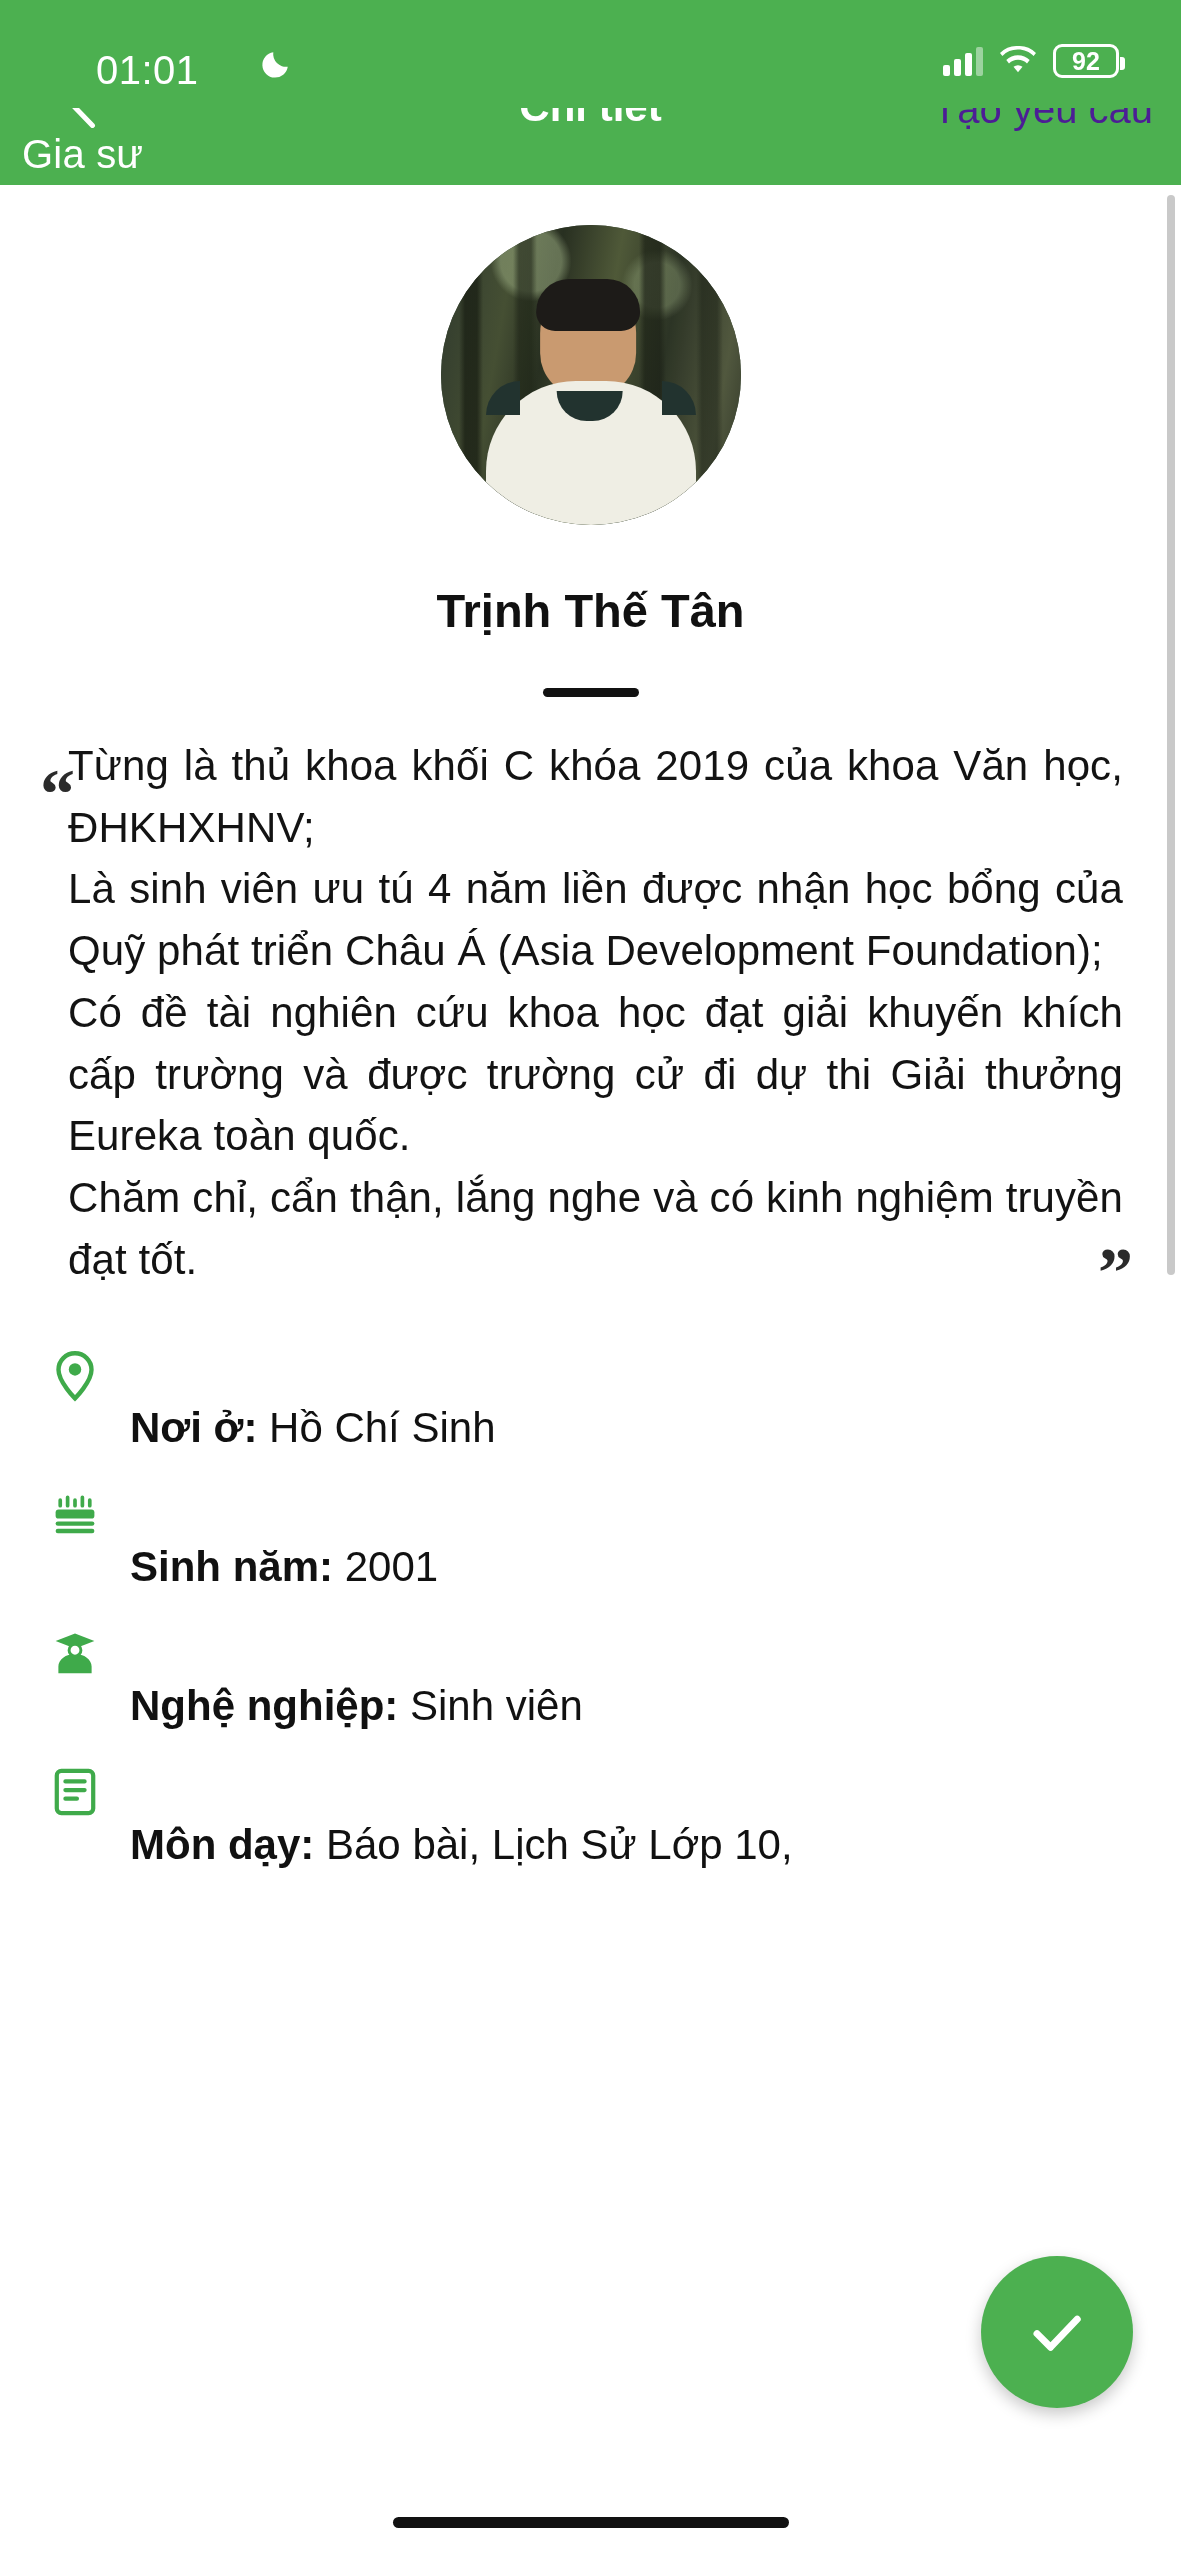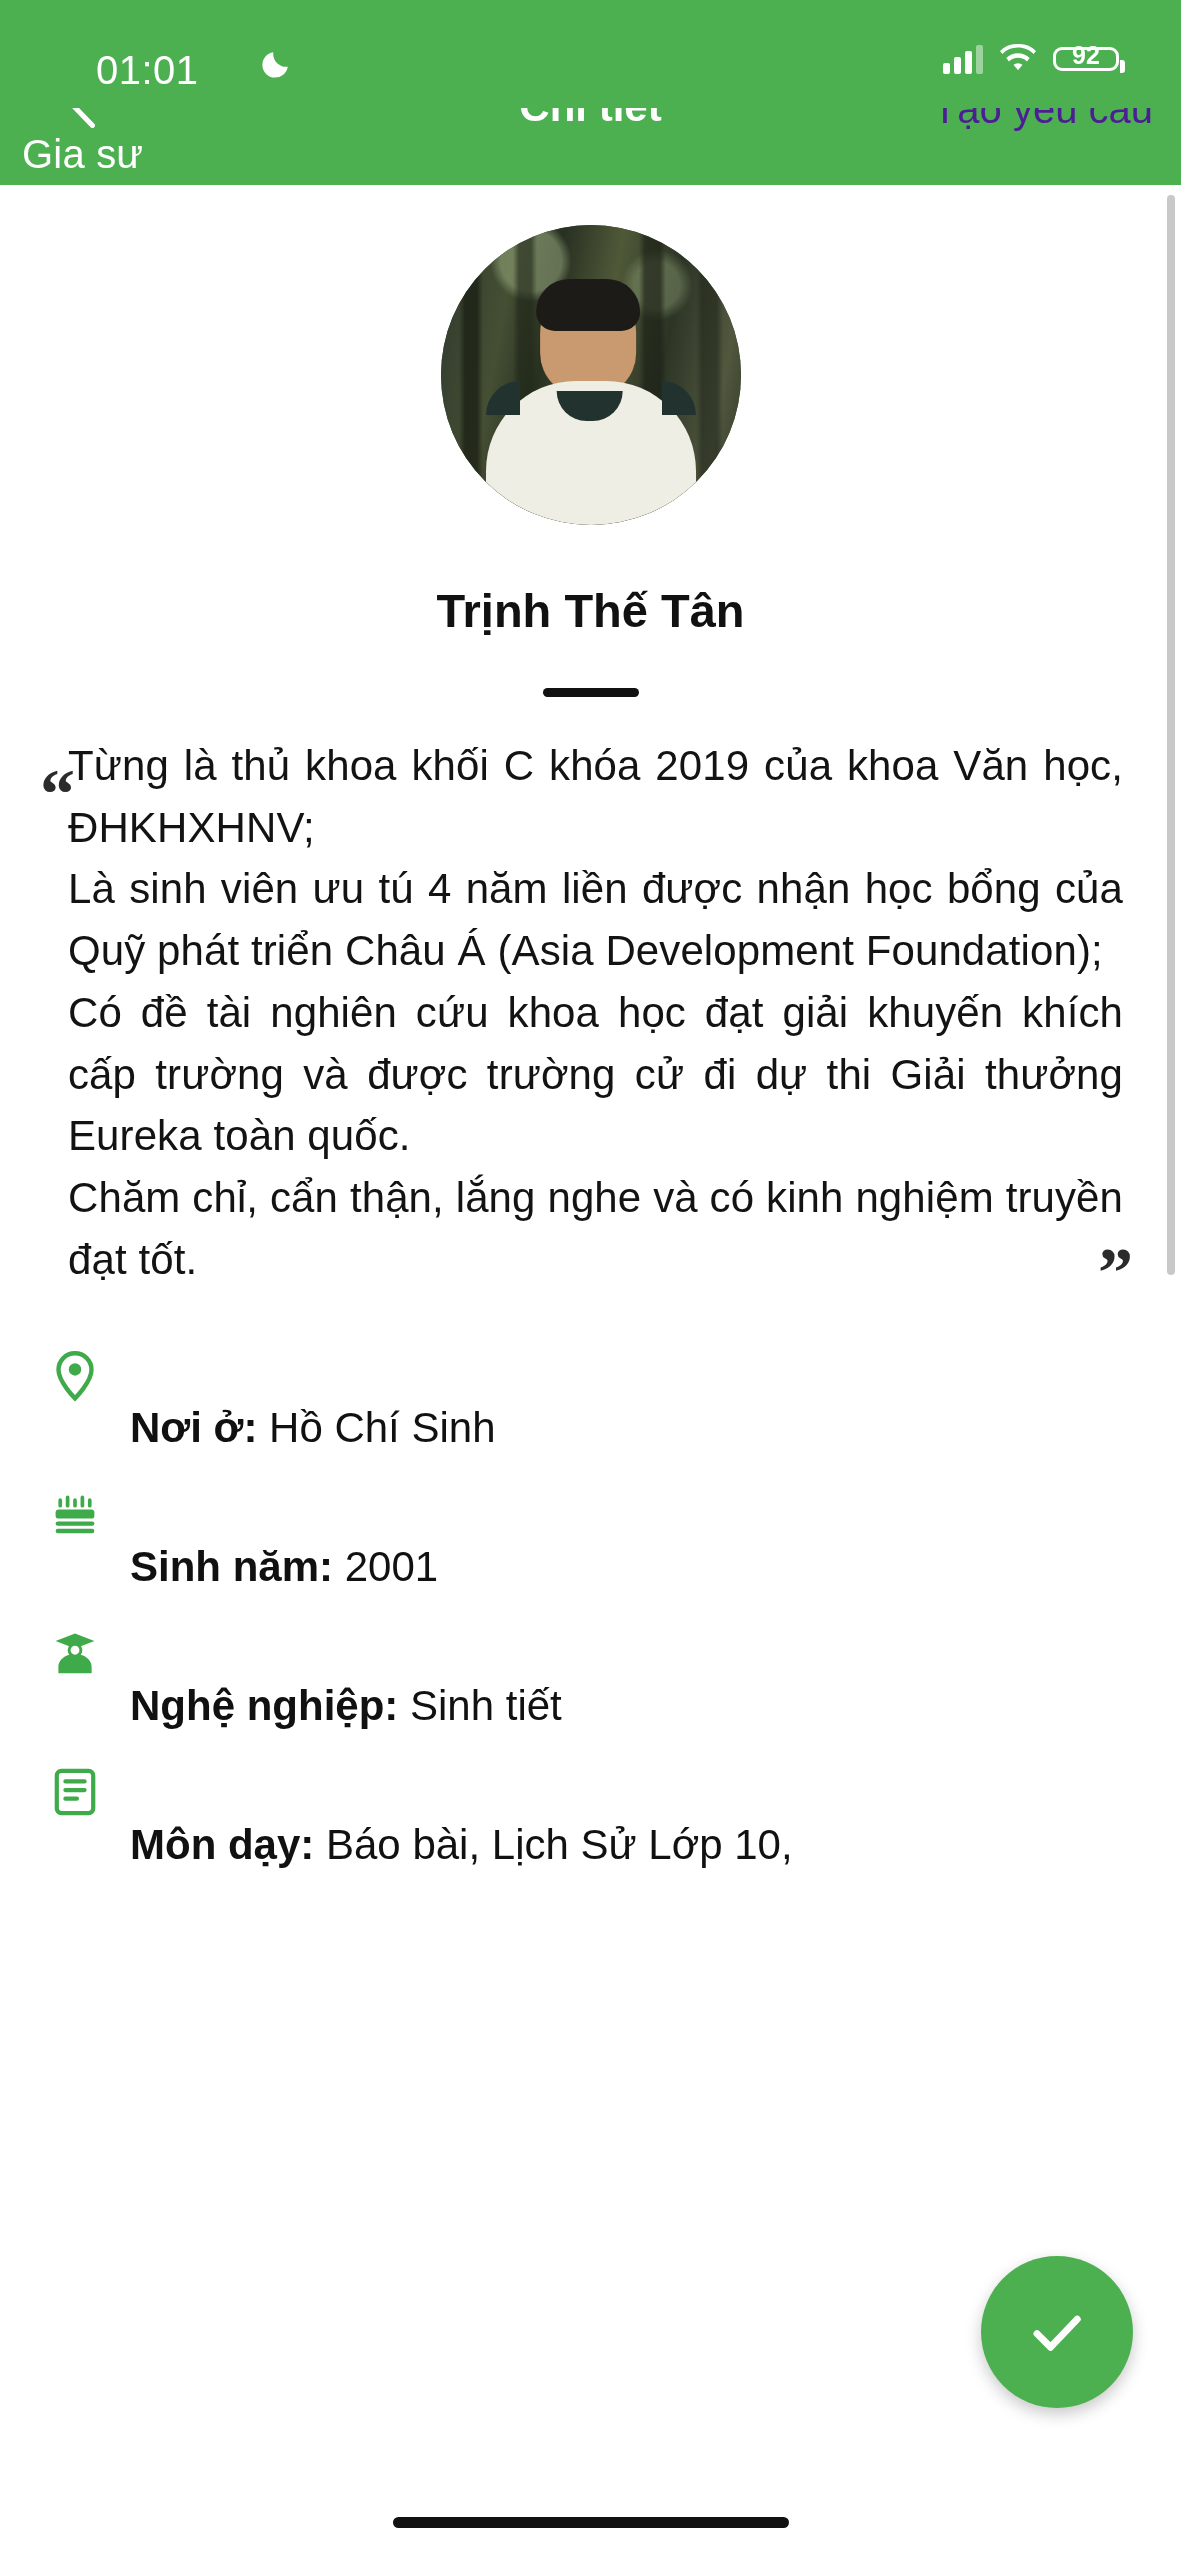--- a/index.html
+++ b/index.html
@@ -65,25 +65,25 @@
     border-radius: 2px;
   }
   .signal-bars i:nth-child(1) { height: 11px; }
   .signal-bars i:nth-child(2) { height: 17px; }
   .signal-bars i:nth-child(3) { height: 23px; }
   .signal-bars i:nth-child(4) { height: 29px; background: rgba(255,255,255,.45); }
   .wifi-icon { width: 38px; height: 30px; }
   .battery {
     position: relative;
     width: 66px;
-    height: 24px;
+    height: 34px;
     border: 3px solid #ffffff;
     border-radius: 9px;
     display: flex;
-    align-items: flex-end;
+    align-items: center;
     justify-content: center;
   }
   .battery::after {
     content: "";
     position: absolute;
     right: -9px;
     top: 10px;
     width: 5px;
     height: 13px;
     background: #ffffff;
@@ -439,21 +439,21 @@
 
       <div class="info-row">
         <span class="info-icon">
           <svg viewBox="0 0 26 26" width="48" height="48">
             <path d="M2.5 6.5 13 2.5l10.5 4L13 10.5 2.5 6.5z" fill="#3faa4a"></path>
             <path d="M13 13.5c-5 0-9 3-9 6.8V24h18v-3.7c0-3.8-4-6.8-9-6.8z" fill="#3faa4a"></path>
             <circle cx="13" cy="11.5" r="3.2" fill="#ffffff" stroke="#3faa4a" stroke-width="1.6"></circle>
           </svg>
         </span>
         <div class="info-text">
-          <b>Nghệ nghiệp:</b><span> Sinh tiết</span>
+          <b>Nghệ nghiệp:</b><span> Sinh viên</span>
         </div>
       </div>
 
       <div class="info-row">
         <span class="info-icon">
           <svg viewBox="0 0 24 26" width="46" height="50">
             <rect x="2.5" y="2" width="19" height="22" rx="2.4" fill="none" stroke="#3faa4a" stroke-width="2.2"></rect>
             <path d="M7 7.5h10M7 12h10M7 16.5h6" stroke="#3faa4a" stroke-width="2.2" stroke-linecap="round"></path>
           </svg>
         </span>

